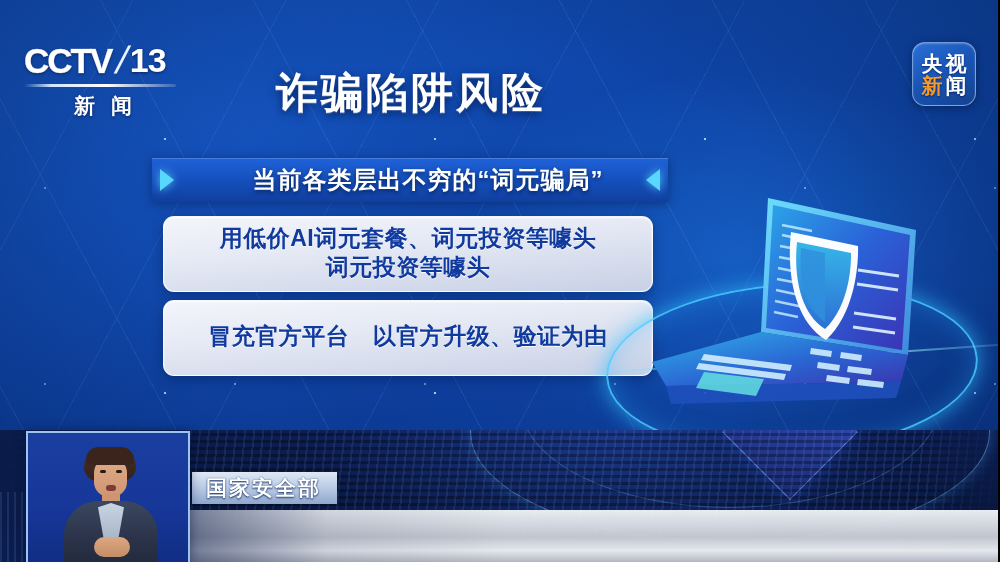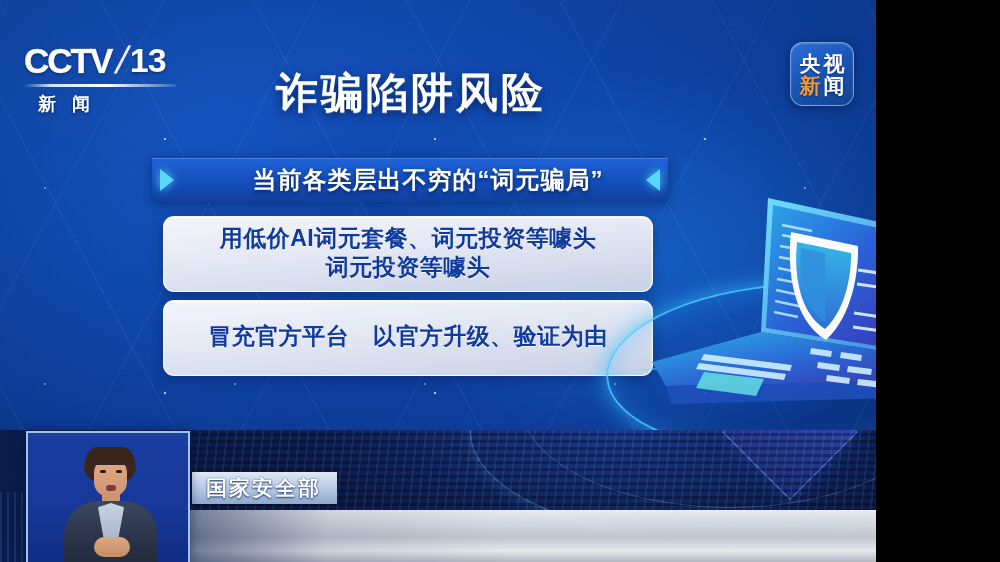--- a/index.html
+++ b/index.html
@@ -4,21 +4,21 @@
 <style>
   * { box-sizing: border-box; margin: 0; padding: 0; }
   html, body {
     width: 1000px; height: 562px;
     background: #000;
     font-family: "Liberation Sans", "DejaVu Sans", sans-serif;
     overflow: hidden;
   }
   #stage {
     position: relative;
-    width: 876px; height: 562px;
+    width: 998px; height: 562px;
     overflow: hidden;
     background: #b91c1c;
   }
 
   
   .bg-base {
     position: absolute; inset: 0;
     background:
       radial-gradient(ellipse 620px 420px at 74% 46%, rgba(30,120,230,0.55) 0%, rgba(16,74,180,0.25) 45%, rgba(10,52,140,0) 72%),
       radial-gradient(ellipse 900px 600px at 20% 20%, rgba(22,86,196,0.75) 0%, rgba(13,60,160,0.35) 55%, rgba(9,44,126,0) 80%),
@@ -71,22 +71,22 @@
     font-size: 34px; font-weight: 700; line-height: 1;
     letter-spacing: -1px;
     text-shadow: 0 1px 3px rgba(0,20,70,.7);
   }
   .cctv-underline {
     width: 152px; height: 3px; margin-top: 2px;
     background: linear-gradient(90deg, rgba(255,255,255,0) 0%, #cfe4ff 18%, #ffffff 55%, rgba(255,255,255,0.15) 100%);
     border-radius: 2px;
   }
   .cctv-cn {
-    margin-top: 5px; font-size: 18px; font-weight: 700;
-    letter-spacing: 16px; padding-left: 14px;
+    margin-top: 5px; font-size: 21px; font-weight: 700;
+    letter-spacing: 16px; text-align: center; padding-left: 14px;
     text-shadow: 0 1px 3px rgba(0,20,70,.75);
   }
 
   
   .news-badge {
     position: absolute; right: 22px; top: 42px;
     width: 64px; height: 64px; border-radius: 13px;
     background: linear-gradient(150deg, #2a6fd6 0%, #1a56b8 45%, #13418f 100%);
     border: 1.5px solid rgba(190,220,255,0.55);
     box-shadow: 0 2px 8px rgba(0,15,50,0.45), inset 0 1px 2px rgba(255,255,255,0.25);

